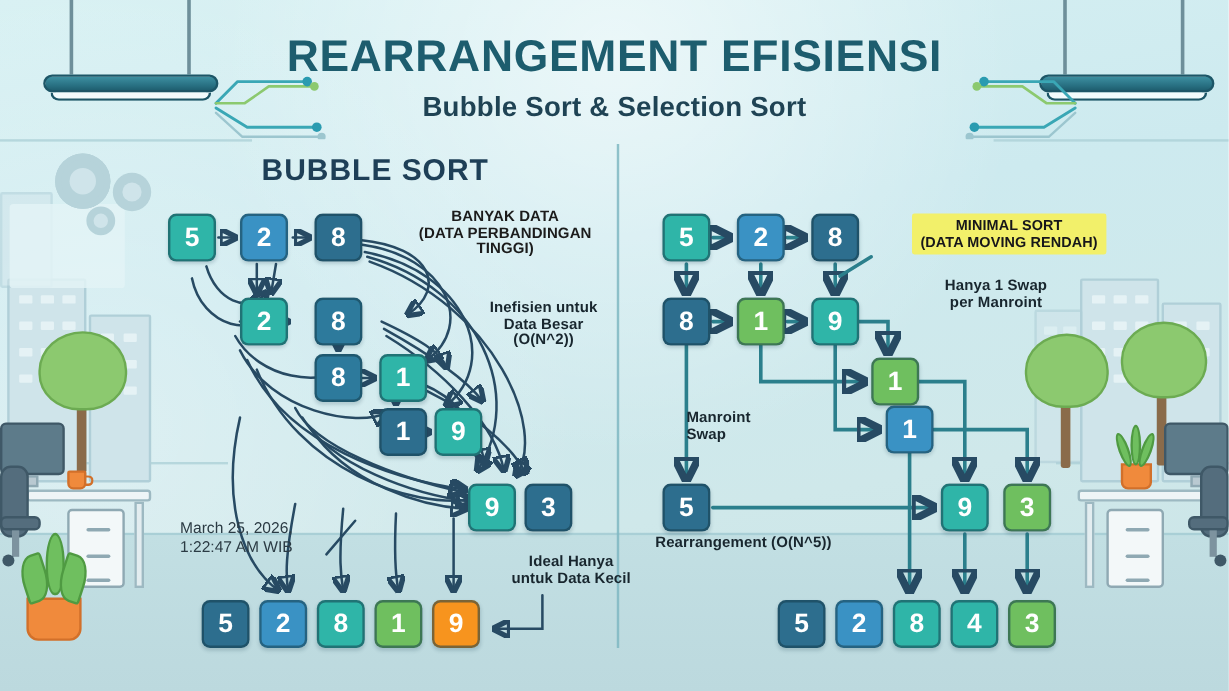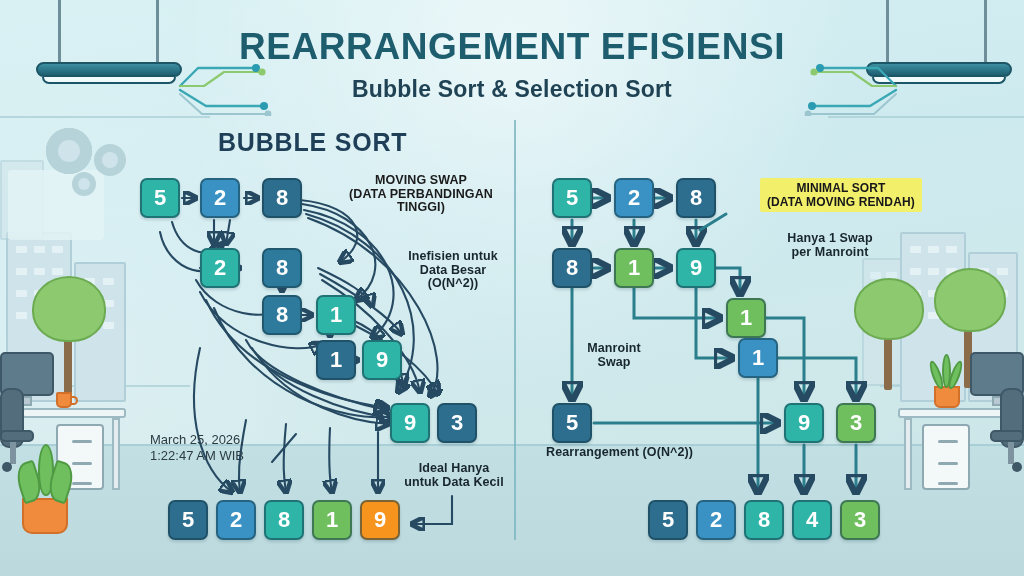--- a/index.html
+++ b/index.html
@@ -395,54 +395,54 @@
 
     <div>
       <div class="box" style="left:648px;top:500px;background:#2d6e8e;">5</div>
       <div class="box" style="left:696px;top:500px;background:#3a92c4;">2</div>
       <div class="box" style="left:744px;top:500px;background:#2fb5a8;">8</div>
       <div class="box" style="left:792px;top:500px;background:#2fb5a8;">4</div>
       <div class="box" style="left:840px;top:500px;background:#6fbf5f;">3</div>
     </div>
 
     <div class="note caps" style="left:336px;top:174px;width:170px;text-align:center;">
-      <div>MOVING SWAP</div>
+      <div>BANYAK DATA</div>
       <div>(DATA PERBANDINGAN</div>
       <div>TINGGI)</div>
     </div>
 
     <div class="note soft" style="left:398px;top:250px;width:110px;text-align:center;">
       <div>Inefisien untuk</div>
       <div>Data Besar</div>
       <div>(O(N^2))</div>
     </div>
 
-    <div class="note soft" style="left:398px;top:462px;width:112px;text-align:center;">
+    <div class="note soft" style="left:420px;top:462px;width:112px;text-align:center;">
       <div>Ideal Hanya</div>
       <div>untuk Data Kecil</div>
     </div>
 
     <div class="stamp" style="left:150px;top:432px;">
       <div>March 25, 2026,</div>
       <div>1:22:47 AM WIB</div>
     </div>
 
     <div class="note hl" style="left:760px;top:178px;text-align:center;line-height:1.18;">
       <div>MINIMAL SORT</div>
       <div>(DATA MOVING RENDAH)</div>
     </div>
 
     <div class="note soft" style="left:776px;top:232px;width:108px;text-align:center;">
       <div>Hanya 1 Swap</div>
       <div>per Manroint</div>
     </div>
 
-    <div class="note soft" style="left:572px;top:342px;width:84px;text-align:center;">
+    <div class="note soft" style="left:572px;top:342px;width:84px;text-align:left;">
       <div>Manroint</div>
       <div>Swap</div>
     </div>
 
     <div class="note soft" style="left:546px;top:446px;width:190px;">
-      <div>Rearrangement (O(N^2))</div>
+      <div>Rearrangement (O(N^5))</div>
     </div>
 
   </div>
 </div>
 
 </body></html>

